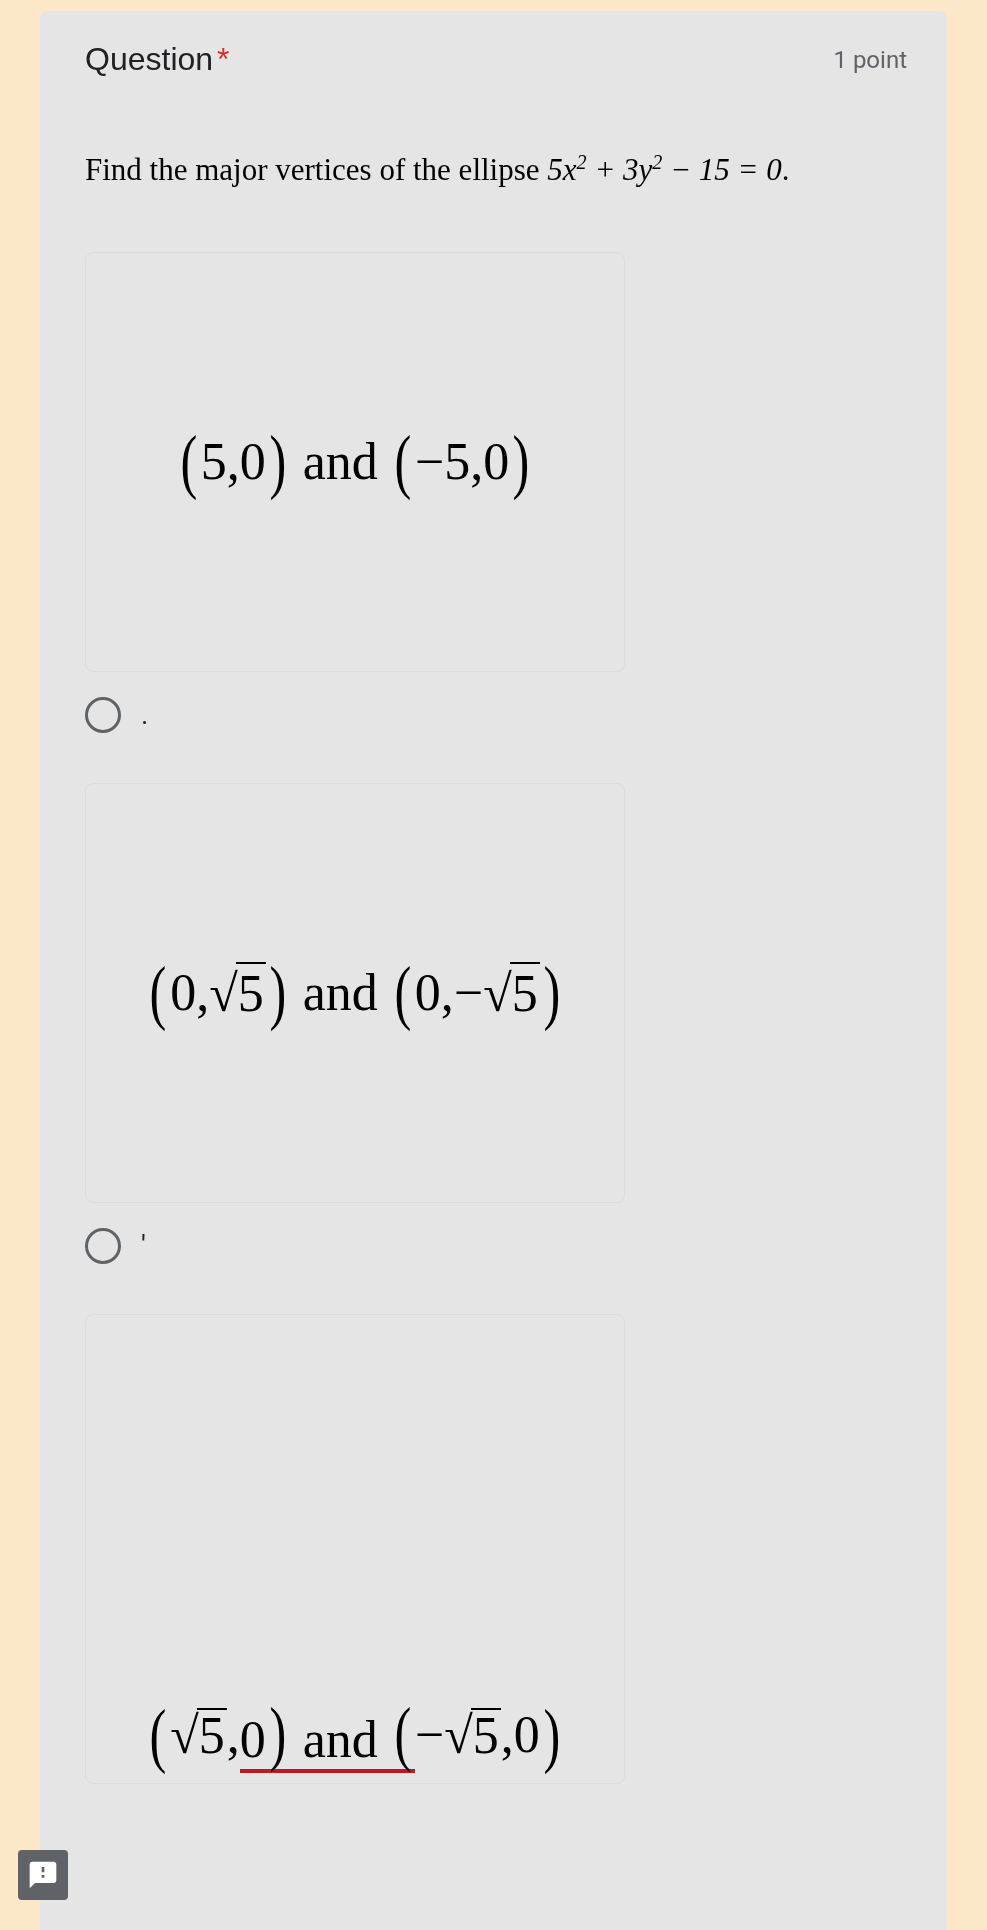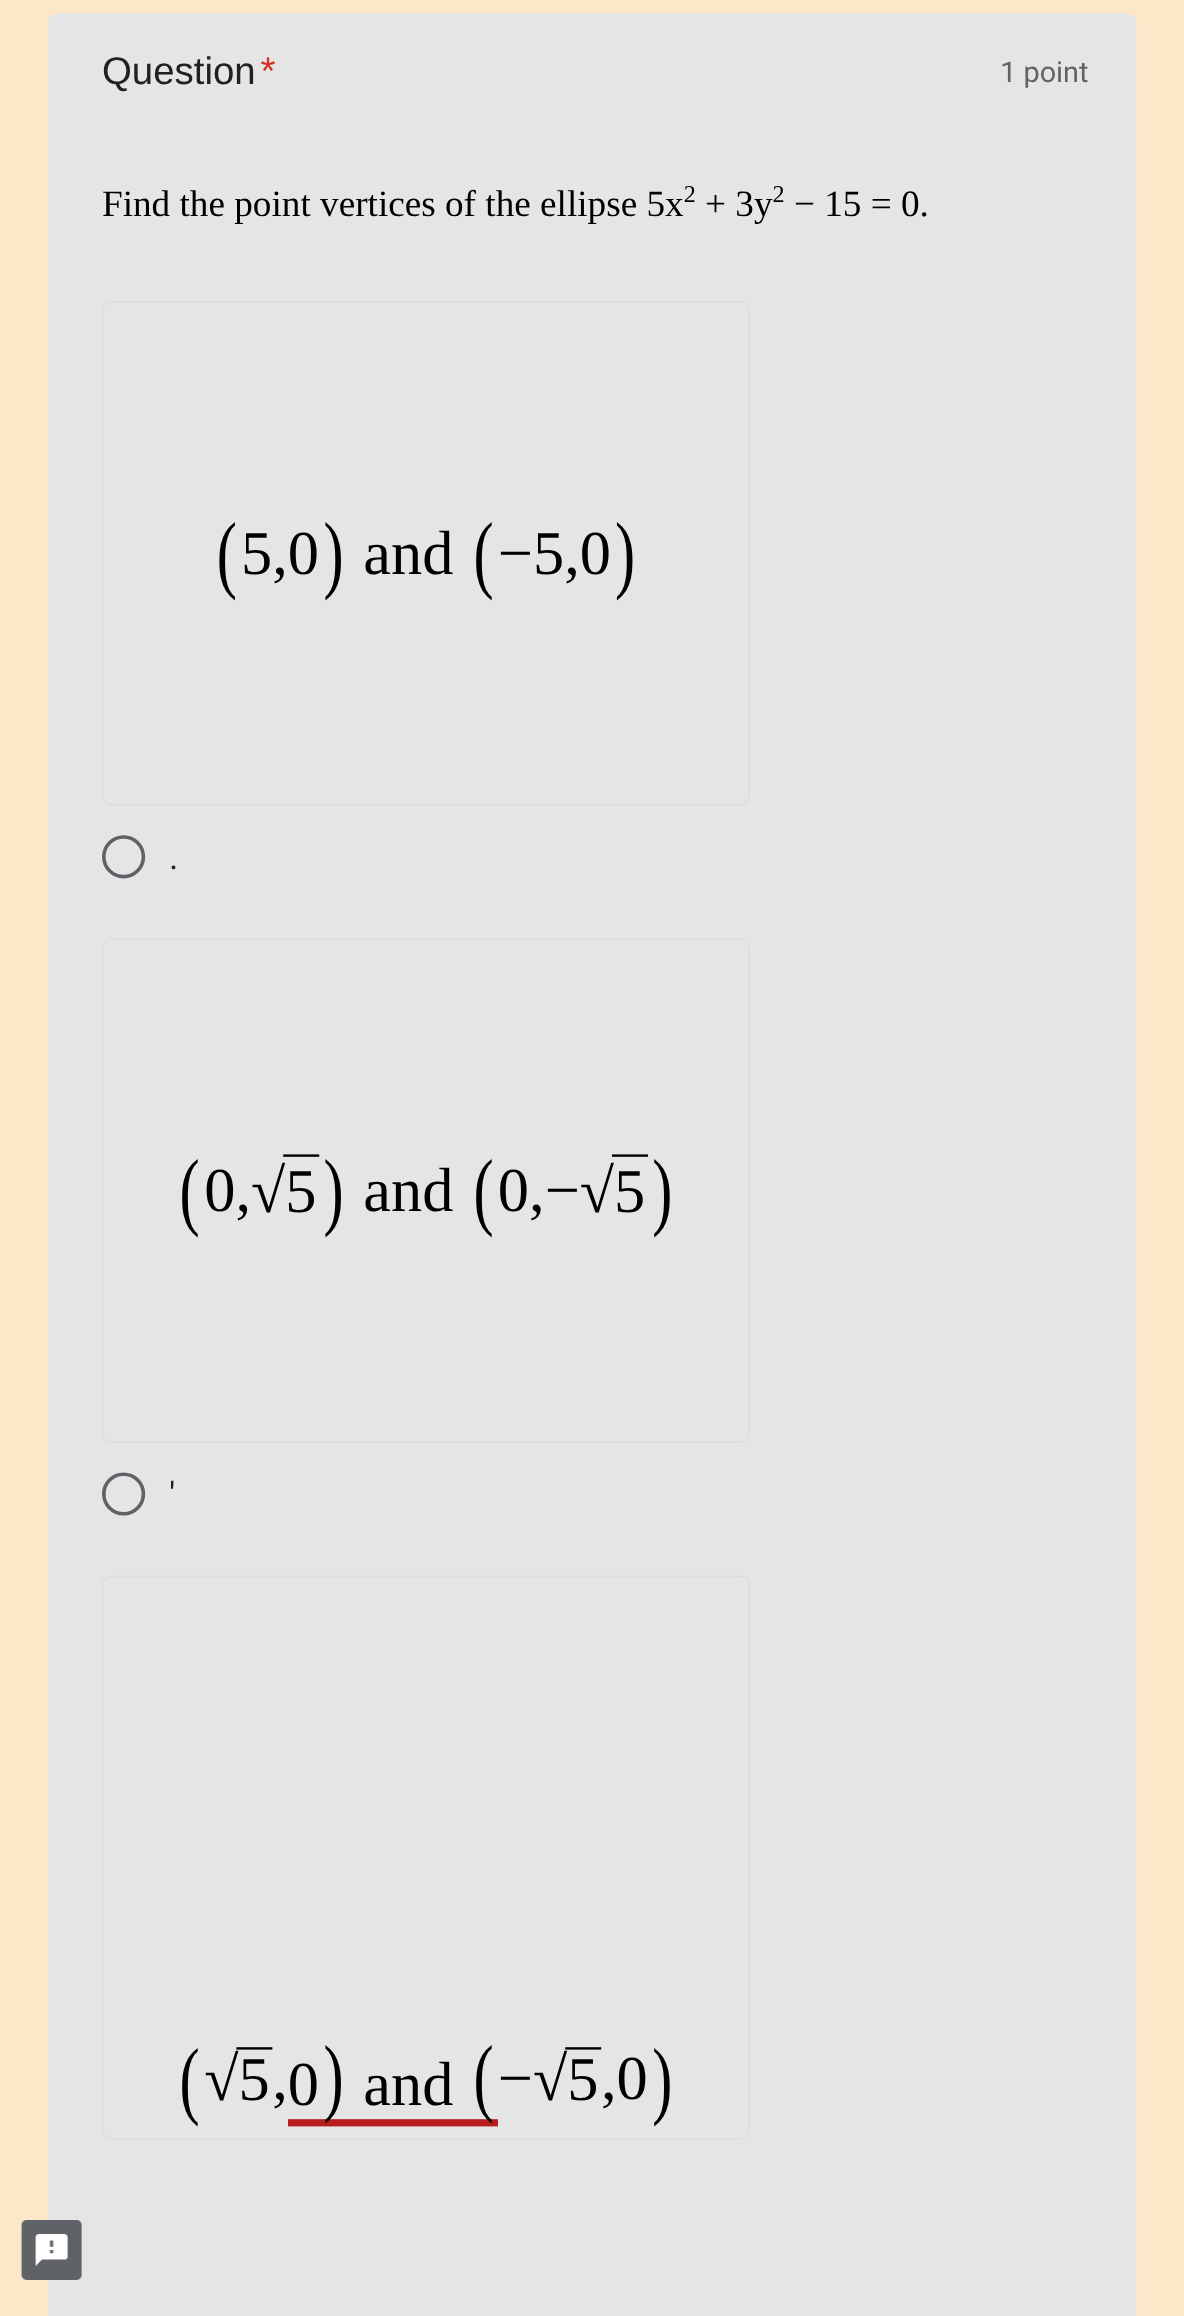--- a/index.html
+++ b/index.html
@@ -110,21 +110,21 @@
       content: "√";
       font-size: 1em;
     }
     .sqrt-arg {
       border-top: 2px solid #000;
       padding: 0 2px;
       display: inline-block;
       margin-left: -2px;
     }
     .underline-segment {
-      border-bottom: 6px solid #b91c1c;
+      border-bottom: 4px solid #b91c1c;
       display: inline-block;
     }
     .option3-text {
       line-height: 1;
     }
     .feedback-icon {
       position: fixed;
       left: 18px;
       bottom: 30px;
       width: 50px;
@@ -138,35 +138,36 @@
     .feedback-icon svg {
       width: 32px;
       height: 32px;
       fill: #ffffff;
     }
     sup {
       font-size: 0.65em;
       vertical-align: super;
     }
     .italic {
+      font-style: italic;
     }
   </style>
 </head>
 <body>
 
 <div class="card">
   <div class="question-header">
     <div>
       <span class="question-label">Question</span><span class="question-label required-star">*</span>
     </div>
     <div class="points">1 point</div>
   </div>
 
   <div class="question-text">
-    <span>Find the point vertices of the ellipse </span><span class="italic">5<span class="italic">x</span><sup>2</sup> + 3<span class="italic">y</span><sup>2</sup> − 15 = 0</span><span>.</span>
+    <span>Find the major vertices of the ellipse </span><span class="italic">5<span class="italic">x</span><sup>2</sup> + 3<span class="italic">y</span><sup>2</sup> − 15 = 0</span><span>.</span>
   </div>
 
   <div class="option-container">
     <div class="option-image-box">
       <span class="math-expr">
         <span class="paren">(</span>5,0<span class="paren">)</span>&nbsp;and&nbsp;<span class="paren">(</span>−5,0<span class="paren">)</span>
       </span>
     </div>
     <div class="radio-row">
       <div class="radio-button"></div>

